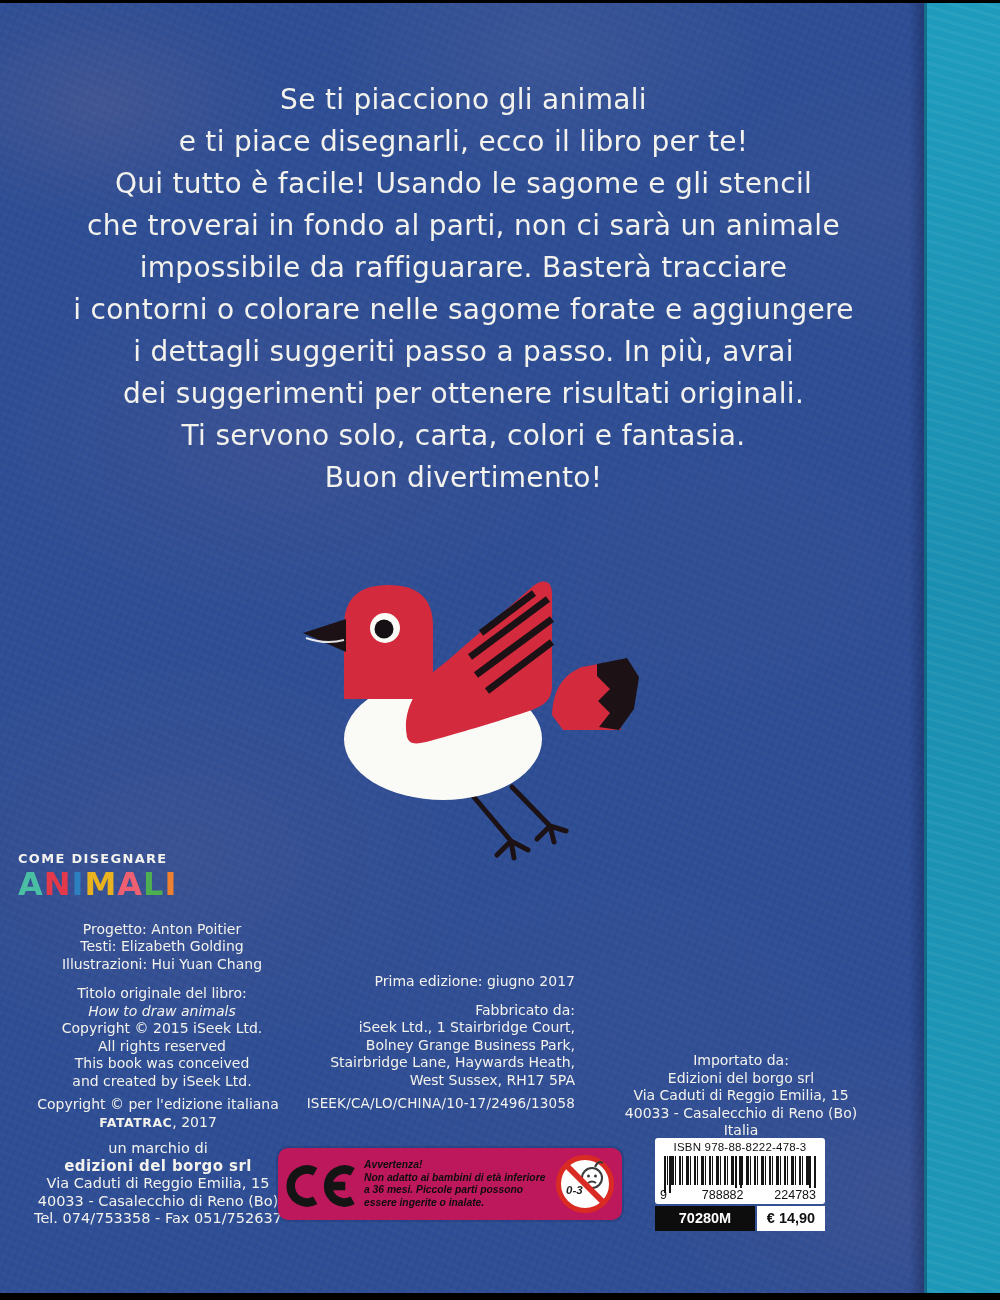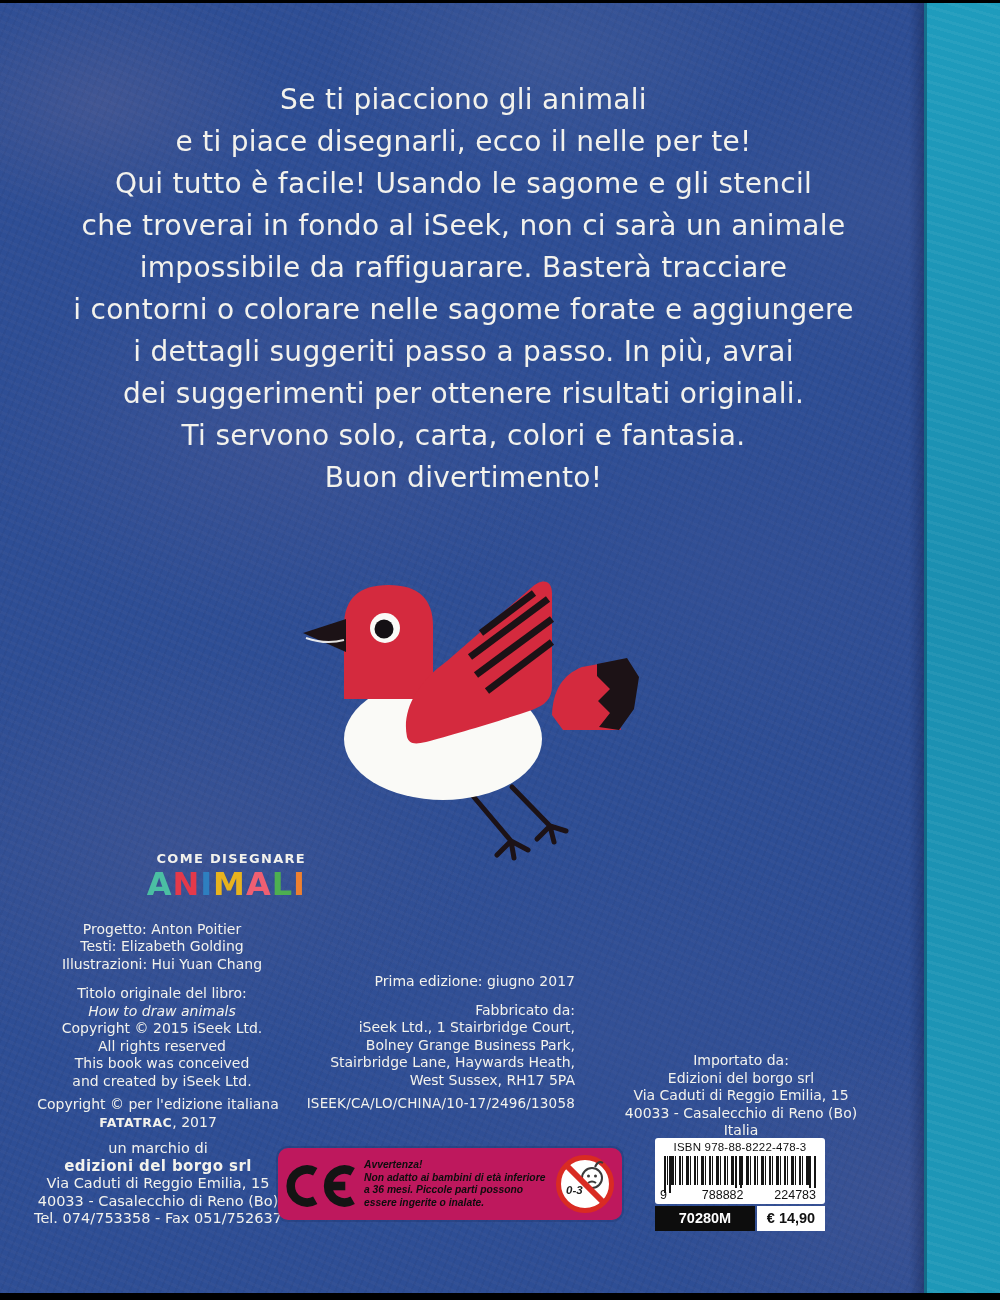--- a/index.html
+++ b/index.html
@@ -27,21 +27,21 @@
     background-image:repeating-linear-gradient(16deg,rgba(220,240,240,.05) 0 3px,transparent 3px 9px);}
   .spine-shadow{position:absolute;top:0;right:73px;width:18px;height:100%;z-index:2;
     background:linear-gradient(90deg,rgba(10,16,50,0),rgba(10,16,50,.38));}
   .z{position:absolute;z-index:3;color:#f3f2ec;}
   
   .blurb{top:79px;left:0;width:927px;text-align:center;font-size:28px;line-height:42px;letter-spacing:.3px;}
   .blurb p{margin:0;}
   
   .bird{top:572px;left:300px;width:360px;height:290px;}
   
-  .logo{top:851px;left:18px;width:288px;text-align:right;}
+  .logo{top:851px;left:18px;width:288px;text-align:left;}
   .kicker{font-size:13px;font-weight:600;letter-spacing:1.3px;}
   .logo-title{margin-top:1px;font-size:32px;font-weight:bold;letter-spacing:1px;line-height:34px;}
   .credits{top:921px;left:18px;width:288px;text-align:center;font-size:14px;line-height:17.4px;}
   .credits p,.small p{margin:0;}
   .small{text-align:center;font-size:14px;line-height:17.5px;}
   .orig{top:985px;left:18px;width:288px;}
   .ital{font-style:italic;}
   .itaed{top:1096px;left:2px;width:312px;}
   .brandname{font-weight:bold;font-size:12.5px;letter-spacing:.5px;}
   .marchio{top:1140px;left:2px;width:312px;font-size:14.5px;}
@@ -81,23 +81,23 @@
 </head>
 <body>
 
 <div class="page">
   <div class="edge top"></div>
   <div class="spine-shadow"></div>
   <div class="spine"></div>
 
   <div class="z blurb">
     <p>Se ti piacciono gli animali</p>
-    <p>e ti piace disegnarli, ecco il nelle per te!</p>
+    <p>e ti piace disegnarli, ecco il libro per te!</p>
     <p>Qui tutto è facile! Usando le sagome e gli stencil</p>
-    <p>che troverai in fondo al iSeek, non ci sarà un animale</p>
+    <p>che troverai in fondo al parti, non ci sarà un animale</p>
     <p>impossibile da raffiguarare. Basterà tracciare</p>
     <p>i contorni o colorare nelle sagome forate e aggiungere</p>
     <p>i dettagli suggeriti passo a passo. In più, avrai</p>
     <p>dei suggerimenti per ottenere risultati originali.</p>
     <p>Ti servono solo, carta, colori e fantasia.</p>
     <p>Buon divertimento!</p>
   </div>
 
   <svg class="z bird" viewBox="0 0 360 290">
 

